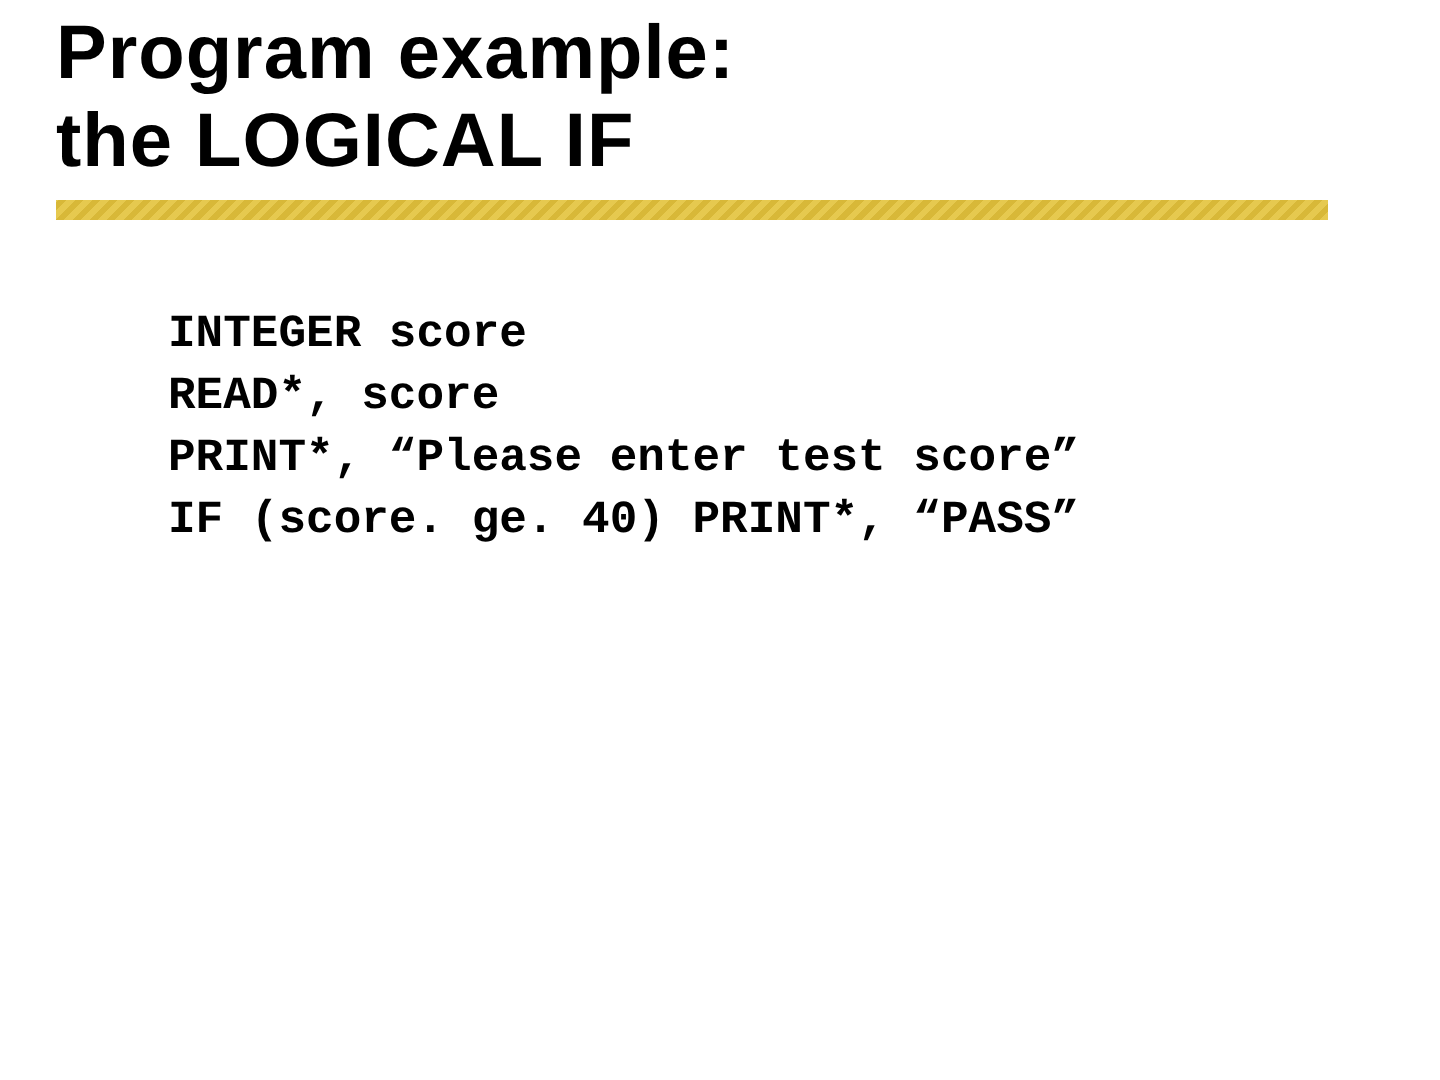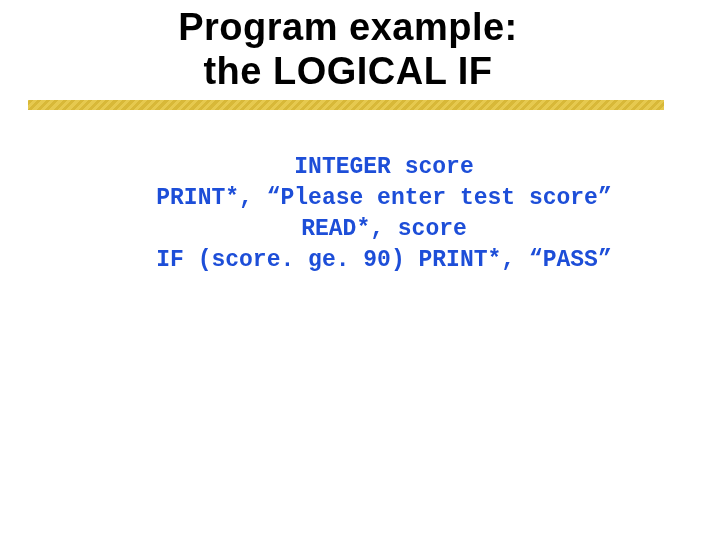--- a/index.html
+++ b/index.html
@@ -9,21 +9,20 @@
     height: 540px;
     background: #ffffff;
     font-family: Arial, Helvetica, sans-serif;
     overflow: hidden;
   }
   .slide {
     position: relative;
     width: 720px;
     height: 540px;
     box-sizing: border-box;
-    text-align: center;
   }
   .title-block {
     position: absolute;
     left: 28px;
     top: 6px;
     width: 640px;
   }
   .title-text {
     font-family: Arial, Helvetica, sans-serif;
     font-weight: 900;
@@ -58,36 +57,36 @@
     position: absolute;
     left: 84px;
     top: 152px;
     width: 600px;
   }
   .code-line {
     font-family: "Courier New", Courier, monospace;
     font-weight: bold;
     font-size: 23px;
     line-height: 1.35;
-    color: #1d4ed8;
+    color: #000000;
     white-space: pre;
   }
 </style>
 </head>
 <body>
 
 <div class="slide">
 
   <div class="title-block">
     <h1 class="title-text">Program example:
 the LOGICAL IF</h1>
   </div>
 
   <div class="underline"></div>
 
   <div class="code-block">
     <div class="code-line">INTEGER score</div>
+    <div class="code-line">READ*, score</div>
     <div class="code-line">PRINT*, “Please enter test score”</div>
-    <div class="code-line">READ*, score</div>
-    <div class="code-line">IF (score. ge. 90) PRINT*, “PASS”</div>
+    <div class="code-line">IF (score. ge. 40) PRINT*, “PASS”</div>
   </div>
 
 </div>
 
 </body></html>

